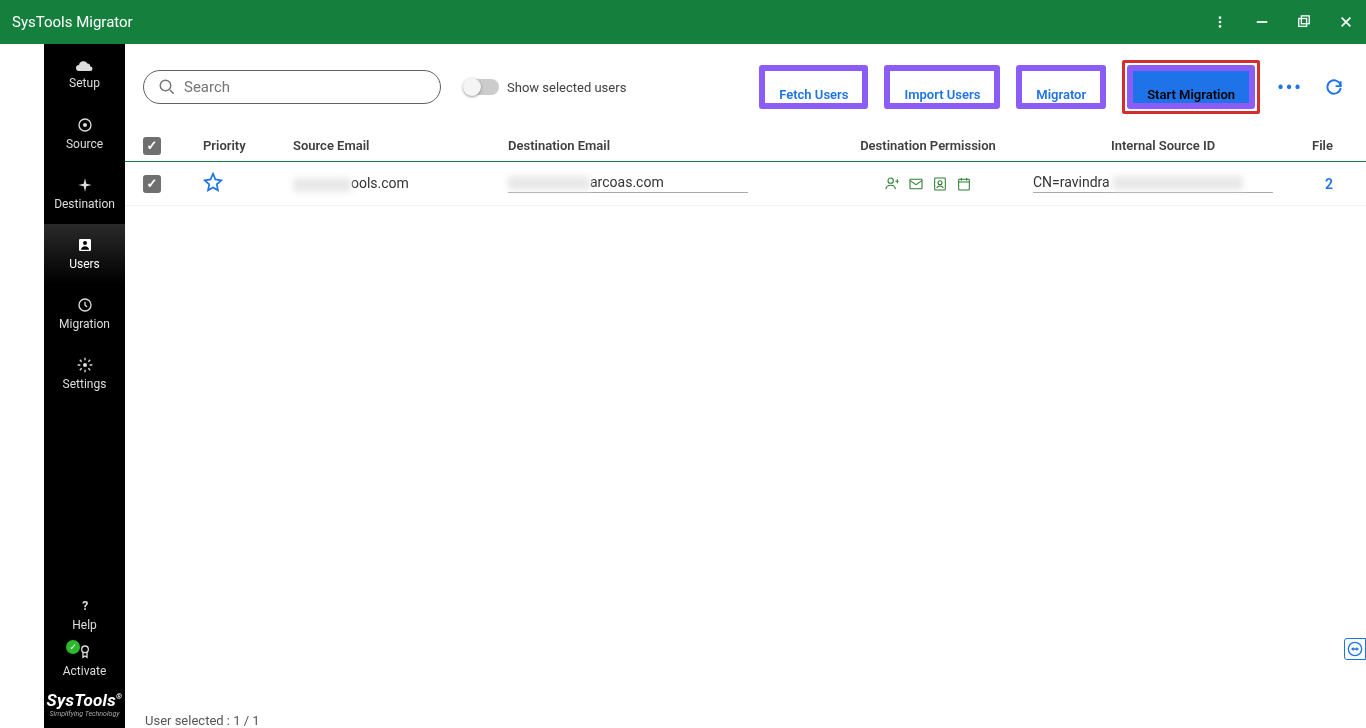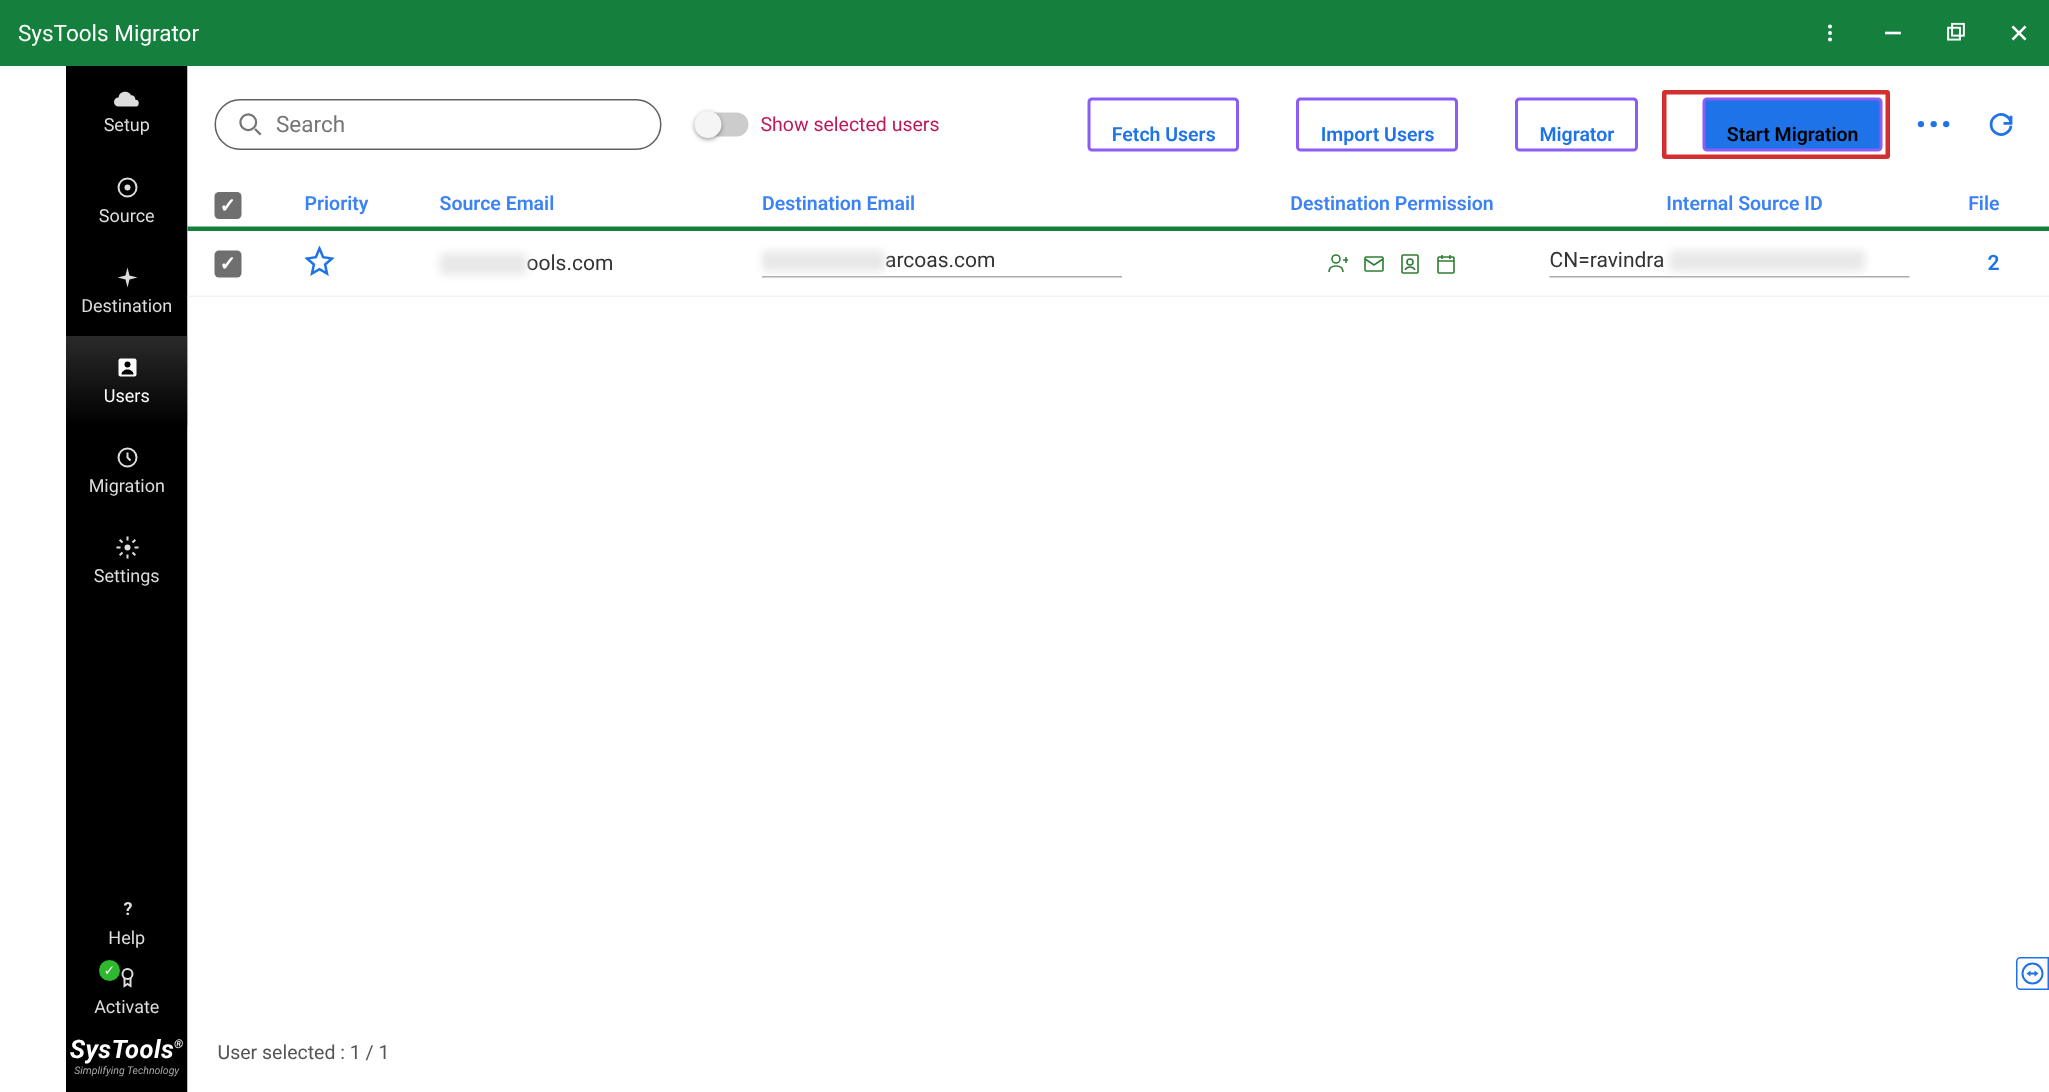--- a/index.html
+++ b/index.html
@@ -23,41 +23,41 @@
     .brand .b1 { font-size: 17px; font-weight: 700; letter-spacing: .3px; }
     .brand .b1 sup { font-size: 8px; }
     .brand .b2 { font-size: 7px; color: #aaa; }
     .main { flex: 1; position: relative; background: #fff; display: flex; flex-direction: column; }
     .toolbar { display: flex; align-items: center; padding: 16px 18px; gap: 16px; }
     .search { flex: 0 0 298px; height: 34px; border: 1px solid #616161; border-radius: 17px; display: flex; align-items: center; padding: 0 14px; gap: 8px; }
     .search input { border: none; outline: none; font-size: 15px; flex: 1; background: transparent; }
     .toggle { display: flex; align-items: center; gap: 8px; margin-left: 8px; }
     .toggle-switch { width: 34px; height: 16px; background: #ccc; border-radius: 10px; position: relative; cursor: pointer; }
     .toggle-thumb { width: 18px; height: 18px; border-radius: 50%; background: #f5f5f5; box-shadow: 0 1px 3px rgba(0,0,0,.4); position: absolute; left: -2px; top: -1px; }
-    .toggle-label { font-size: 13px; color: #be185d; }
+    .toggle-label { font-size: 13px; color: #404040; }
     .spacer { flex: 1; }
-    .btn { height: 30px; padding: 16px 14px; border: 2px solid #8b5cf6; border-radius: 3px; background: #fff; color: #1e73e8; font-size: 13px; font-weight: 600; cursor: pointer; margin-left: 22px; }
+    .btn { height: 30px; padding: 16px 14px; border: 6px solid #8b5cf6; border-radius: 3px; background: #fff; color: #1e73e8; font-size: 13px; font-weight: 600; cursor: pointer; }
     .btn.primary { background: #1e73e8; color: #000000; }
     .btn-highlight { border: 3px solid #d32f2f; border-radius: 2px; padding: 2px; display: inline-flex; }
     .icon-btn { width: 28px; height: 28px; display: flex; align-items: center; justify-content: center; cursor: pointer; color: #1e73e8; }
     .icon-btn svg { fill: #1e73e8; }
     .more-dots { font-size: 18px; font-weight: 700; letter-spacing: 2px; color: #1e73e8; }
     .table { width: 100%; }
     .thead, .trow { display: grid; grid-template-columns: 60px 90px 215px 315px 210px 260px 60px; align-items: center; padding: 0 10px 0 18px; }
-    .thead { height: 32px; font-size: 13px; color: #3b82f6; font-weight: 600; border-bottom: 3px solid #15803d; }
+    .thead { height: 32px; font-size: 13px; color: #404040; font-weight: 600; border-bottom: 1px solid #15803d; }
     .trow { height: 44px; border-bottom: 1px solid #f2f2f2; font-size: 14px; color: #333; }
     .checkbox { width: 18px; height: 18px; background: #6f6f6f; border-radius: 3px; display: flex; align-items: center; justify-content: center; cursor: pointer; }
     .checkbox.checked::after { content: "✓"; color: #fff; font-size: 13px; font-weight: 700; }
     .star svg { fill: none; stroke: #1e73e8; stroke-width: 2; }
     .blur-chunk { display: inline-block; height: 14px; background: #e8e8e8; border-radius: 2px; filter: blur(3px); vertical-align: middle; }
     .cell-underline { border-bottom: 1px solid #aaa; padding-bottom: 2px; display: inline-block; min-width: 240px; }
     .perm-icons { display: flex; gap: 8px; justify-content: center; }
     .perm-icons svg { width: 16px; height: 16px; fill: none; stroke: #2e7d32; stroke-width: 1.6; }
     .file-link { color: #1e73e8; font-weight: 600; text-align: right; padding-right: 20px; cursor: pointer; }
-    .statusbar { position: absolute; bottom: 18px; left: 20px; font-size: 13px; color: #555; }
+    .statusbar { position: absolute; bottom: 0; left: 20px; font-size: 13px; color: #555; }
     .tv-widget { position: absolute; bottom: 68px; right: 0; width: 22px; height: 22px; border: 1px solid #1e73e8; border-radius: 3px 0 0 3px; display: flex; align-items: center; justify-content: center; color: #1e73e8; font-size: 14px; cursor: pointer; }
   </style>
 </head>
 <body>
 
 <div class="titlebar">
   <span class="title">SysTools Migrator</span>
   <div class="win-controls">
     <span class="wc">
         <svg viewBox="0 0 16 16" width="14" height="14">

